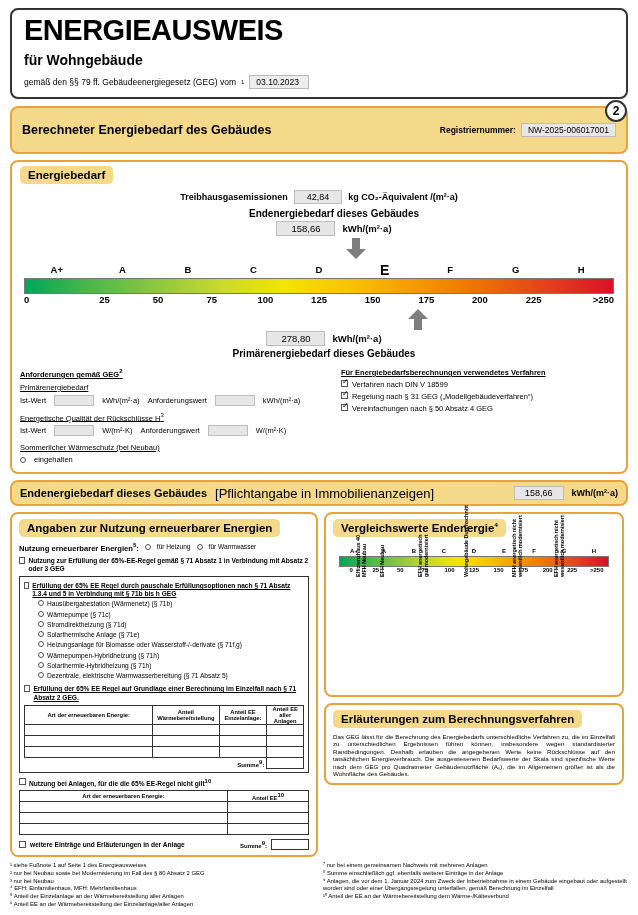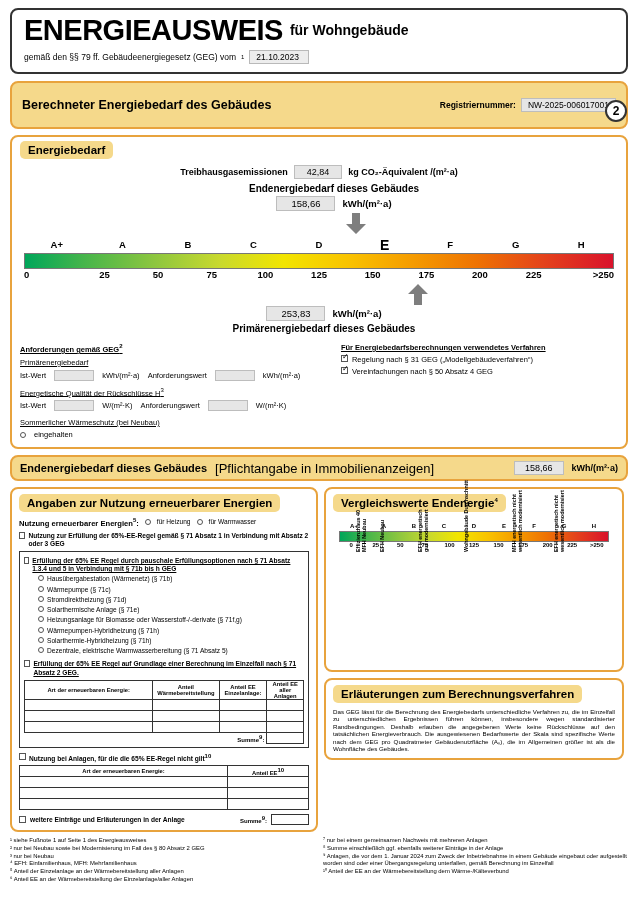--- a/index.html
+++ b/index.html
@@ -31,21 +31,21 @@
     display:inline-block;
   }
 
   
   .header {
     border:2px solid #333;
     border-radius:8px;
     padding:6px 12px 8px 12px;
     margin-bottom:7px;
   }
-  .header-title { display:flex; align-items:center; gap:7px; }
+  .header-title { display:flex; align-items:flex-start; gap:7px;flex-direction:column; }
   .header-title .main {
     font-size:29px; font-weight:bold; letter-spacing:-0.5px; line-height:1;
   }
   .header-title .sub { font-size:14px; font-weight:bold; padding-bottom:2px;}
   .header-sub { margin-top:5px; font-size:8.5px; display:flex; align-items:center; gap:5px;}
   .fieldbox {
     background:#EDEDED; border:1px solid #B9B9B9;
     padding:1px 6px; font-size:8.5px; min-width:60px; display:inline-block;
   }
   sup { font-size:6px; }
@@ -142,21 +142,21 @@
 <div class="page">
 
   <div class="header">
     <div class="header-title">
       <span class="main">ENERGIEAUSWEIS</span>
       <span class="sub">für Wohngebäude</span>
     </div>
     <div class="header-sub">
       <span>gemäß den §§ 79 ff. Gebäudeenergiegesetz (GEG) vom</span>
         <sup>1</sup>
-      <span class="fieldbox">21.10.2023</span>
+      <span class="fieldbox">03.10.2023</span>
     </div>
   </div>
 
   <div class="titlebar">
     <span class="t1">Berechneter Energiebedarf des Gebäudes</span>
     <span class="reg">
       <span>Registriernummer:</span>
       <span class="val">NW-2025-006017001</span>
     </span>
   </div>
@@ -213,21 +213,21 @@
     </div>
 
     
     <div style="position:relative;height:24px;">
       <svg width="24" height="22" viewBox="0 0 24 22" style="position:absolute;left:386px;top:4px;">
         <polygon points="12,0 22,10 16,10 16,21 8,21 8,10 2,10" fill="#7E7E7E"></polygon>
       </svg>
     </div>
 
     <div class="valrow" style="padding-left:10px;">
-      <span class="v">253,83</span>
+      <span class="v">278,80</span>
       <span class="u">kWh/(m²·a)</span>
     </div>
     <div class="centerline" style="padding-left:10px;">Primärenergiebedarf dieses Gebäudes</div>
 
     
     <div class="anf">
       <div class="anf-left">
         <div class="ul"><span>Anforderungen gemäß GEG</span><sup>2</sup></div>
         <div style="text-decoration:underline;margin-top:4px;">Primärenergiebedarf</div>
         <div class="frow">
@@ -249,20 +249,24 @@
         </div>
         <div style="text-decoration:underline;margin-top:7px;">Sommerlicher Wärmeschutz (bei Neubau)</div>
         <div class="frow">
           <span class="radio"></span>
           <span>eingehalten</span>
         </div>
       </div>
       <div class="anf-right">
         <div class="ul">Für Energiebedarfsberechnungen verwendetes Verfahren</div>
         <div class="clist">
+          <div>
+              <span class="chk on"></span>
+              <span>Verfahren nach DIN V 18599</span>
+            </div>
           <div>
               <span class="chk on"></span>
               <span>Regelung nach § 31 GEG („Modellgebäudeverfahren“)</span>
             </div>
           <div>
               <span class="chk on"></span>
               <span>Vereinfachungen nach § 50 Absatz 4 GEG</span>
             </div>
         </div>
       </div>

